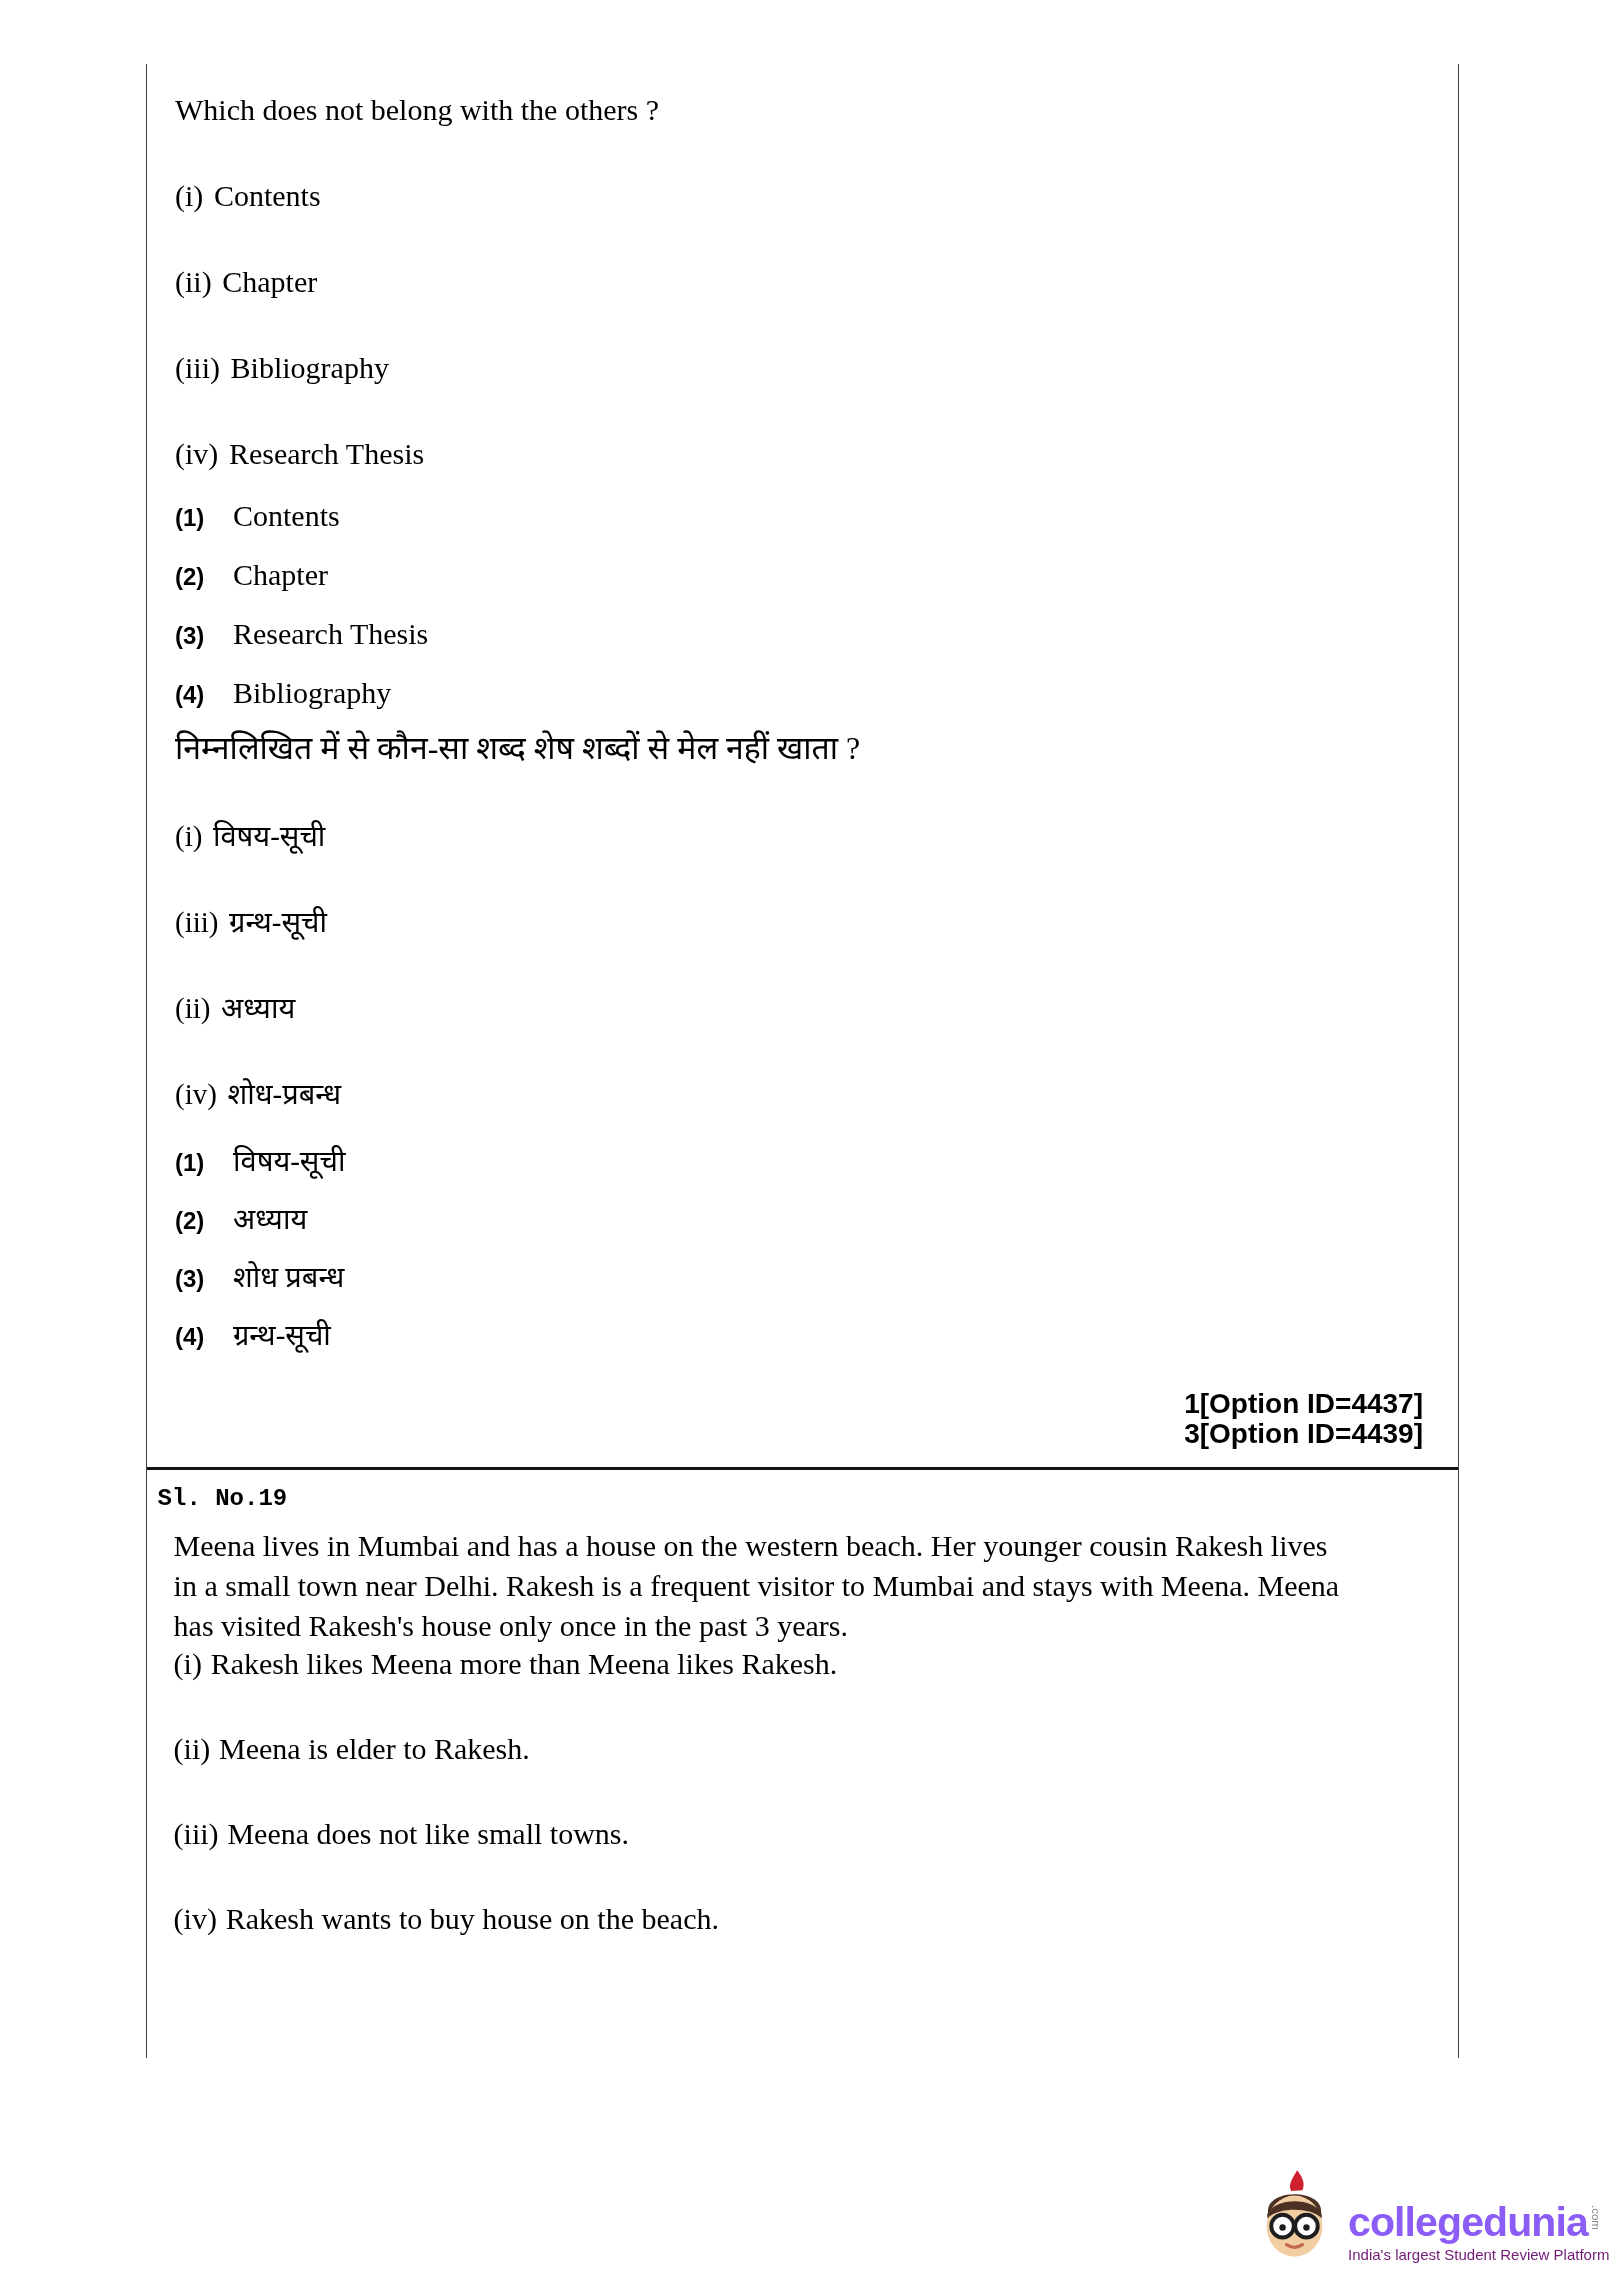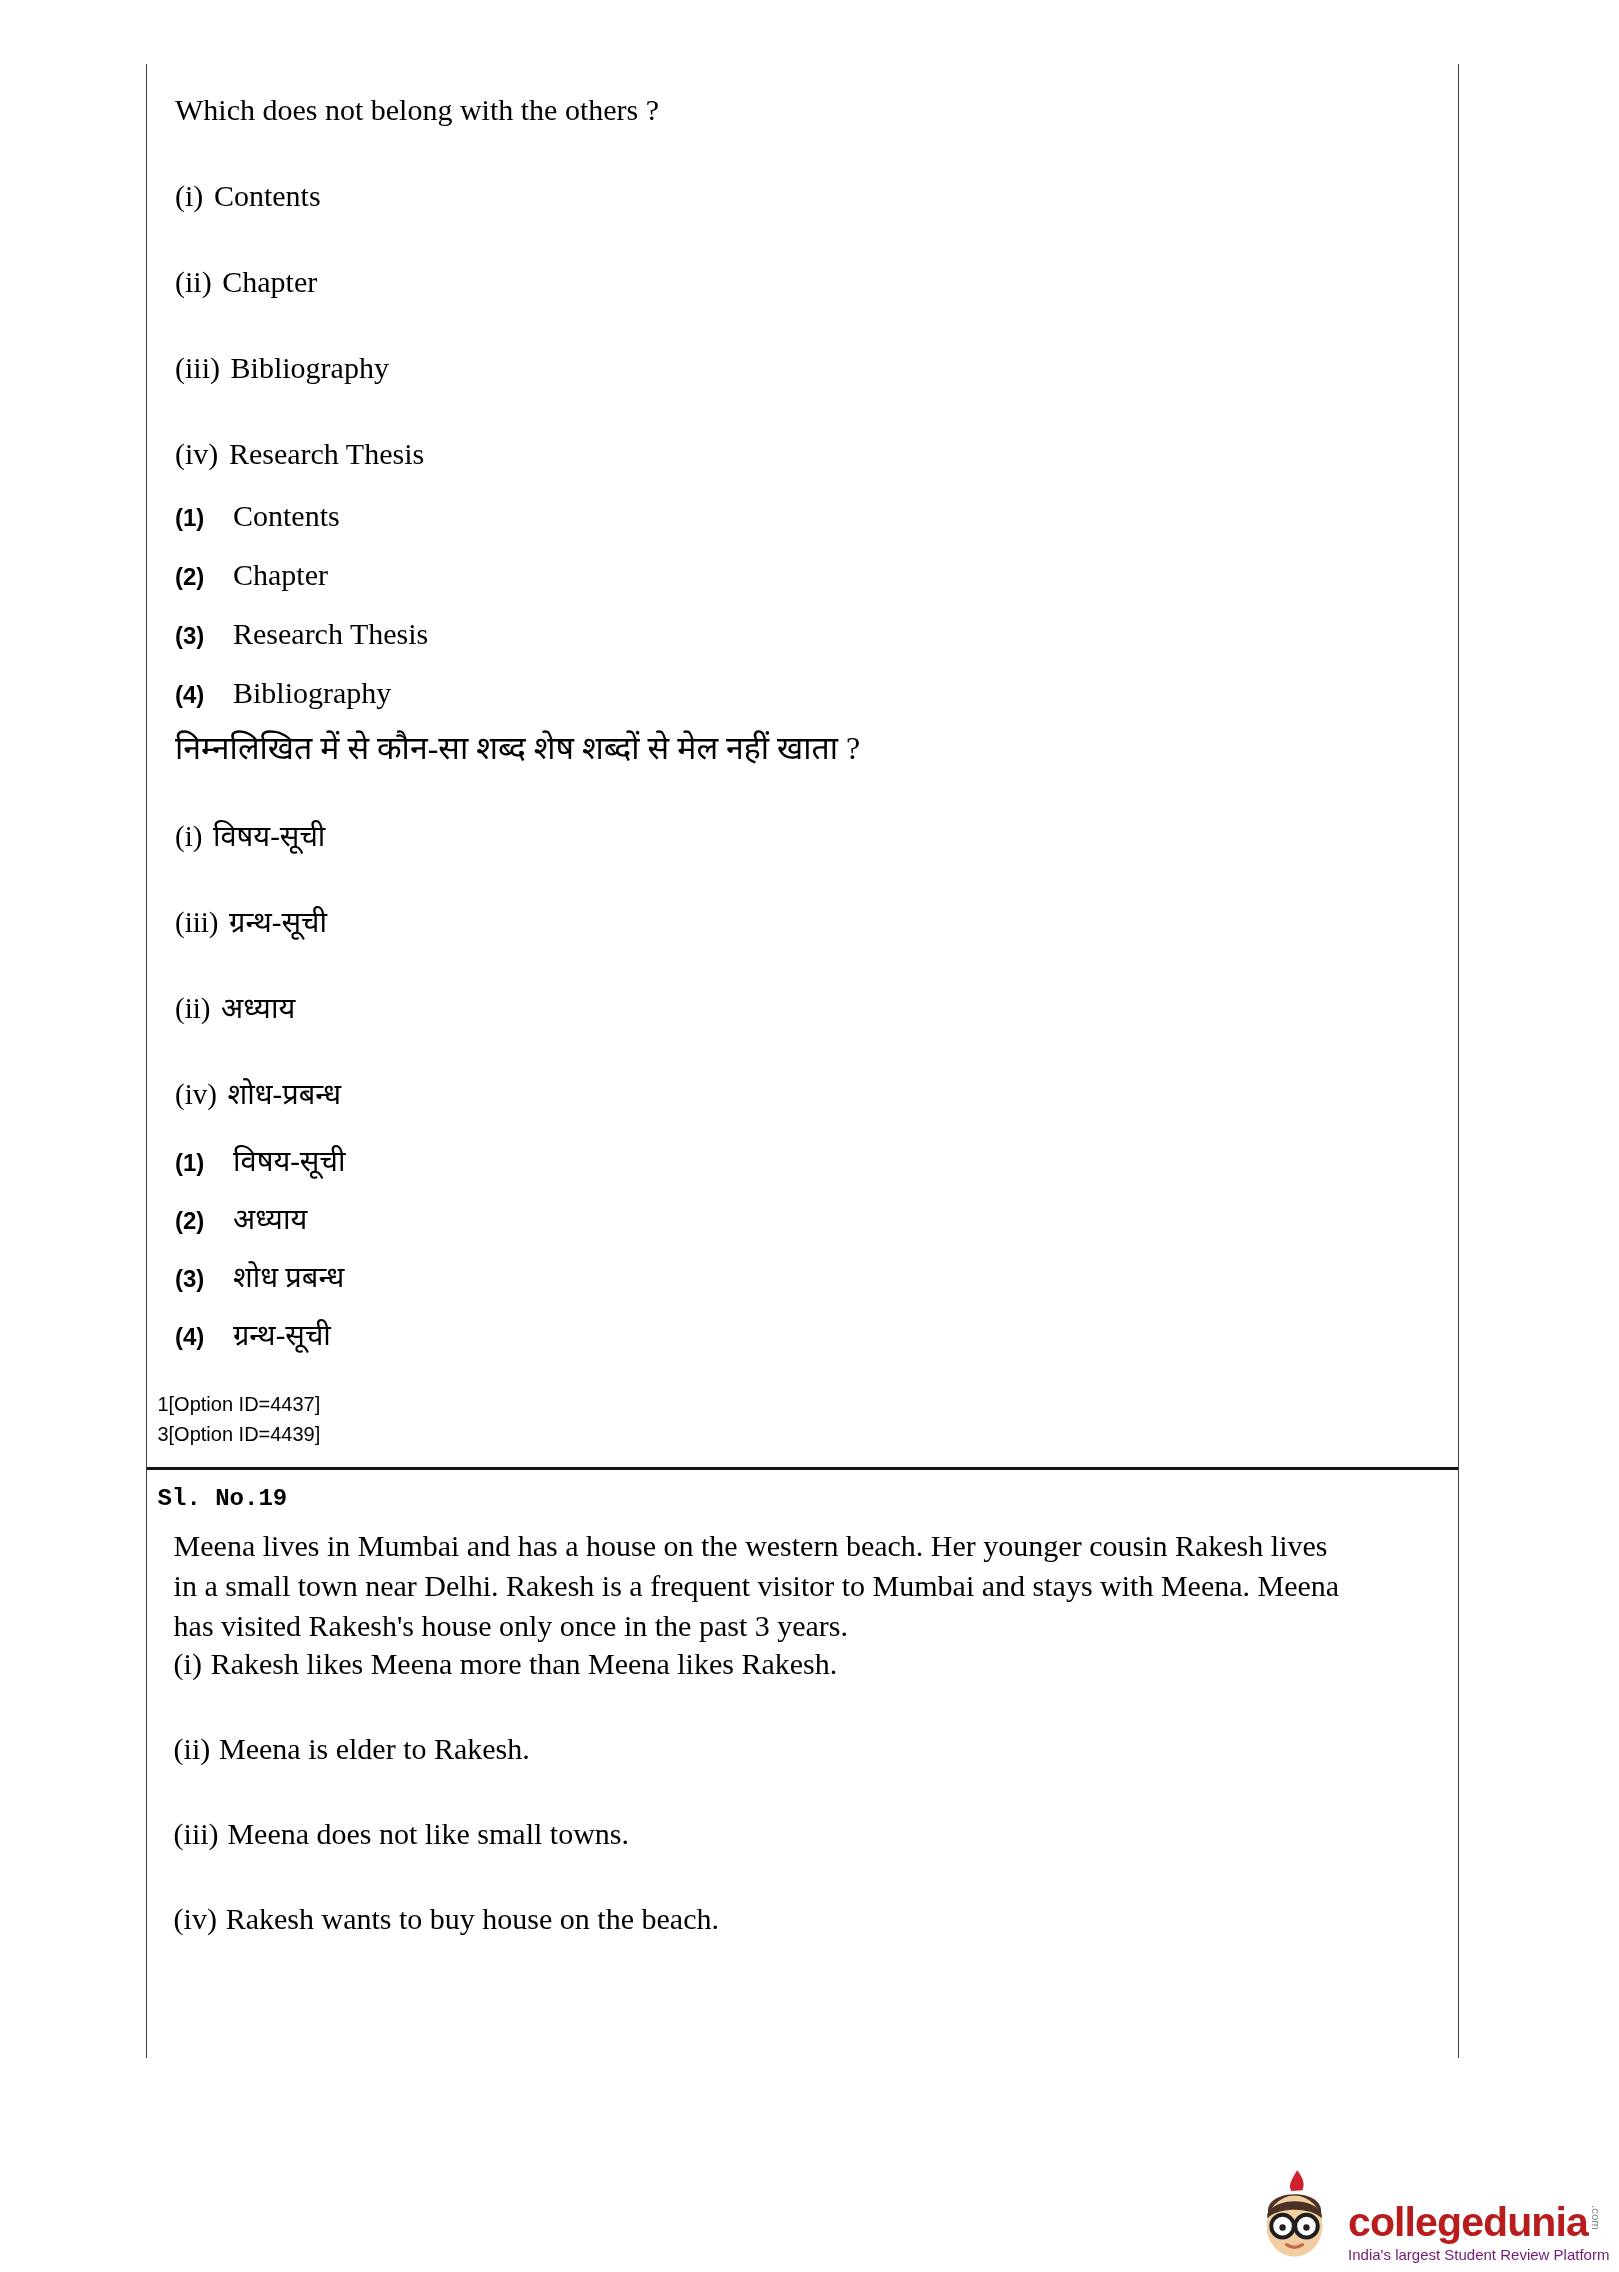--- a/index.html
+++ b/index.html
@@ -46,21 +46,21 @@
     display:inline-block; width:58px;
     font-family:"Liberation Sans","DejaVu Sans",sans-serif;
     font-weight:bold; font-size:24px;
   }
   .opt-text { font-size:30px; }
   .num-row.hi .opt-text { font-size:29px; }
   .hi-question { font-size:32px; line-height:39px; margin-top:4.4px; margin-bottom:49px; }
   .option-ids { margin-top:22px; margin-left:-17.6px; }
   .oid {
     font-family:"Liberation Sans","DejaVu Sans",sans-serif;
-    font-weight:normal; font-size:20px; line-height:30px;
+    font-weight:bold; font-size:28px; line-height:30px;text-align:right;
   }
 
   
   .cell2 {
     position:absolute; top:1405px; left:0; right:0; bottom:0;
     padding:14px 35px 0 10.6px;
     overflow:hidden;
   }
   .meta-line {
     font-family:Liberation Mono, monospace;
@@ -204,19 +204,19 @@
       <circle cx="23" cy="43" r="8.5" fill="#ffffff" stroke="#1e1e1e" stroke-width="3"></circle>
       <circle cx="41" cy="43" r="8.5" fill="#ffffff" stroke="#1e1e1e" stroke-width="3"></circle>
       <line x1="31" y1="42" x2="33" y2="42" stroke="#1e1e1e" stroke-width="3"></line>
       <circle cx="23" cy="44" r="2.4" fill="#1e1e1e"></circle>
       <circle cx="41" cy="44" r="2.4" fill="#1e1e1e"></circle>
       <path d="M26 57 Q32 61 38 57" stroke="#c26a4a" stroke-width="2.5" fill="none" stroke-linecap="round"></path>
     </svg>
   </span>
   <span class="brand-text-col">
     <span class="brand-row">
-      <span class="brand-name" id="brand-name" style="color: #b91c1c;">collegedunia</span>
+      <span class="brand-name" id="brand-name" style="color: #8b5cf6;">collegedunia</span>
       <span class="brand-tld">.com</span>
     </span>
     <span class="brand-tagline">India's largest Student Review Platform</span>
   </span>
 </div>
 
 
 </body></html>

